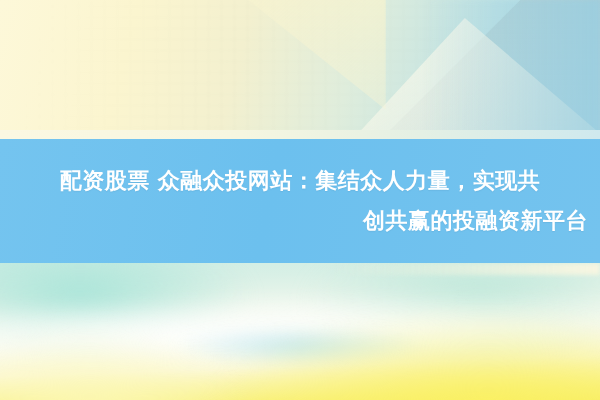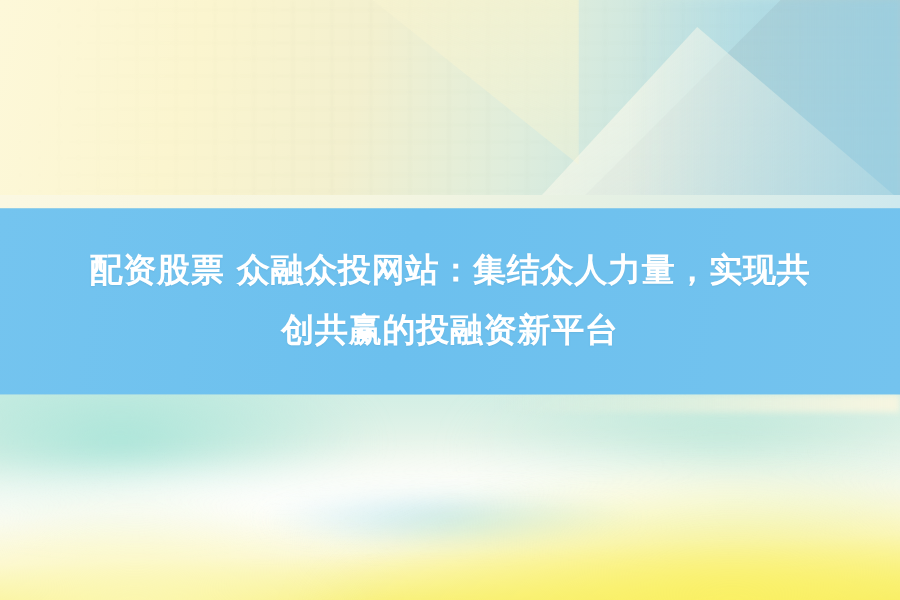--- a/index.html
+++ b/index.html
@@ -111,21 +111,21 @@
     width: 576px;
     text-align: center;
     color: #ffffff;
     font-size: 22px;
     font-weight: 700;
     line-height: 40px;
     letter-spacing: .5px;
     text-shadow: 0 1px 1px rgba(70,140,180,.18);
     white-space: nowrap;
   }
-  .headline-line-2 { white-space: nowrap; }
+  .headline-line-2 { white-space: nowrap; text-align: right; }
 
   
   .bottom-section {
     position: absolute;
     left: 0; top: 263px;
     width: 600px;
     height: 137px;
     overflow: hidden;
   }
   .bottom-base {

